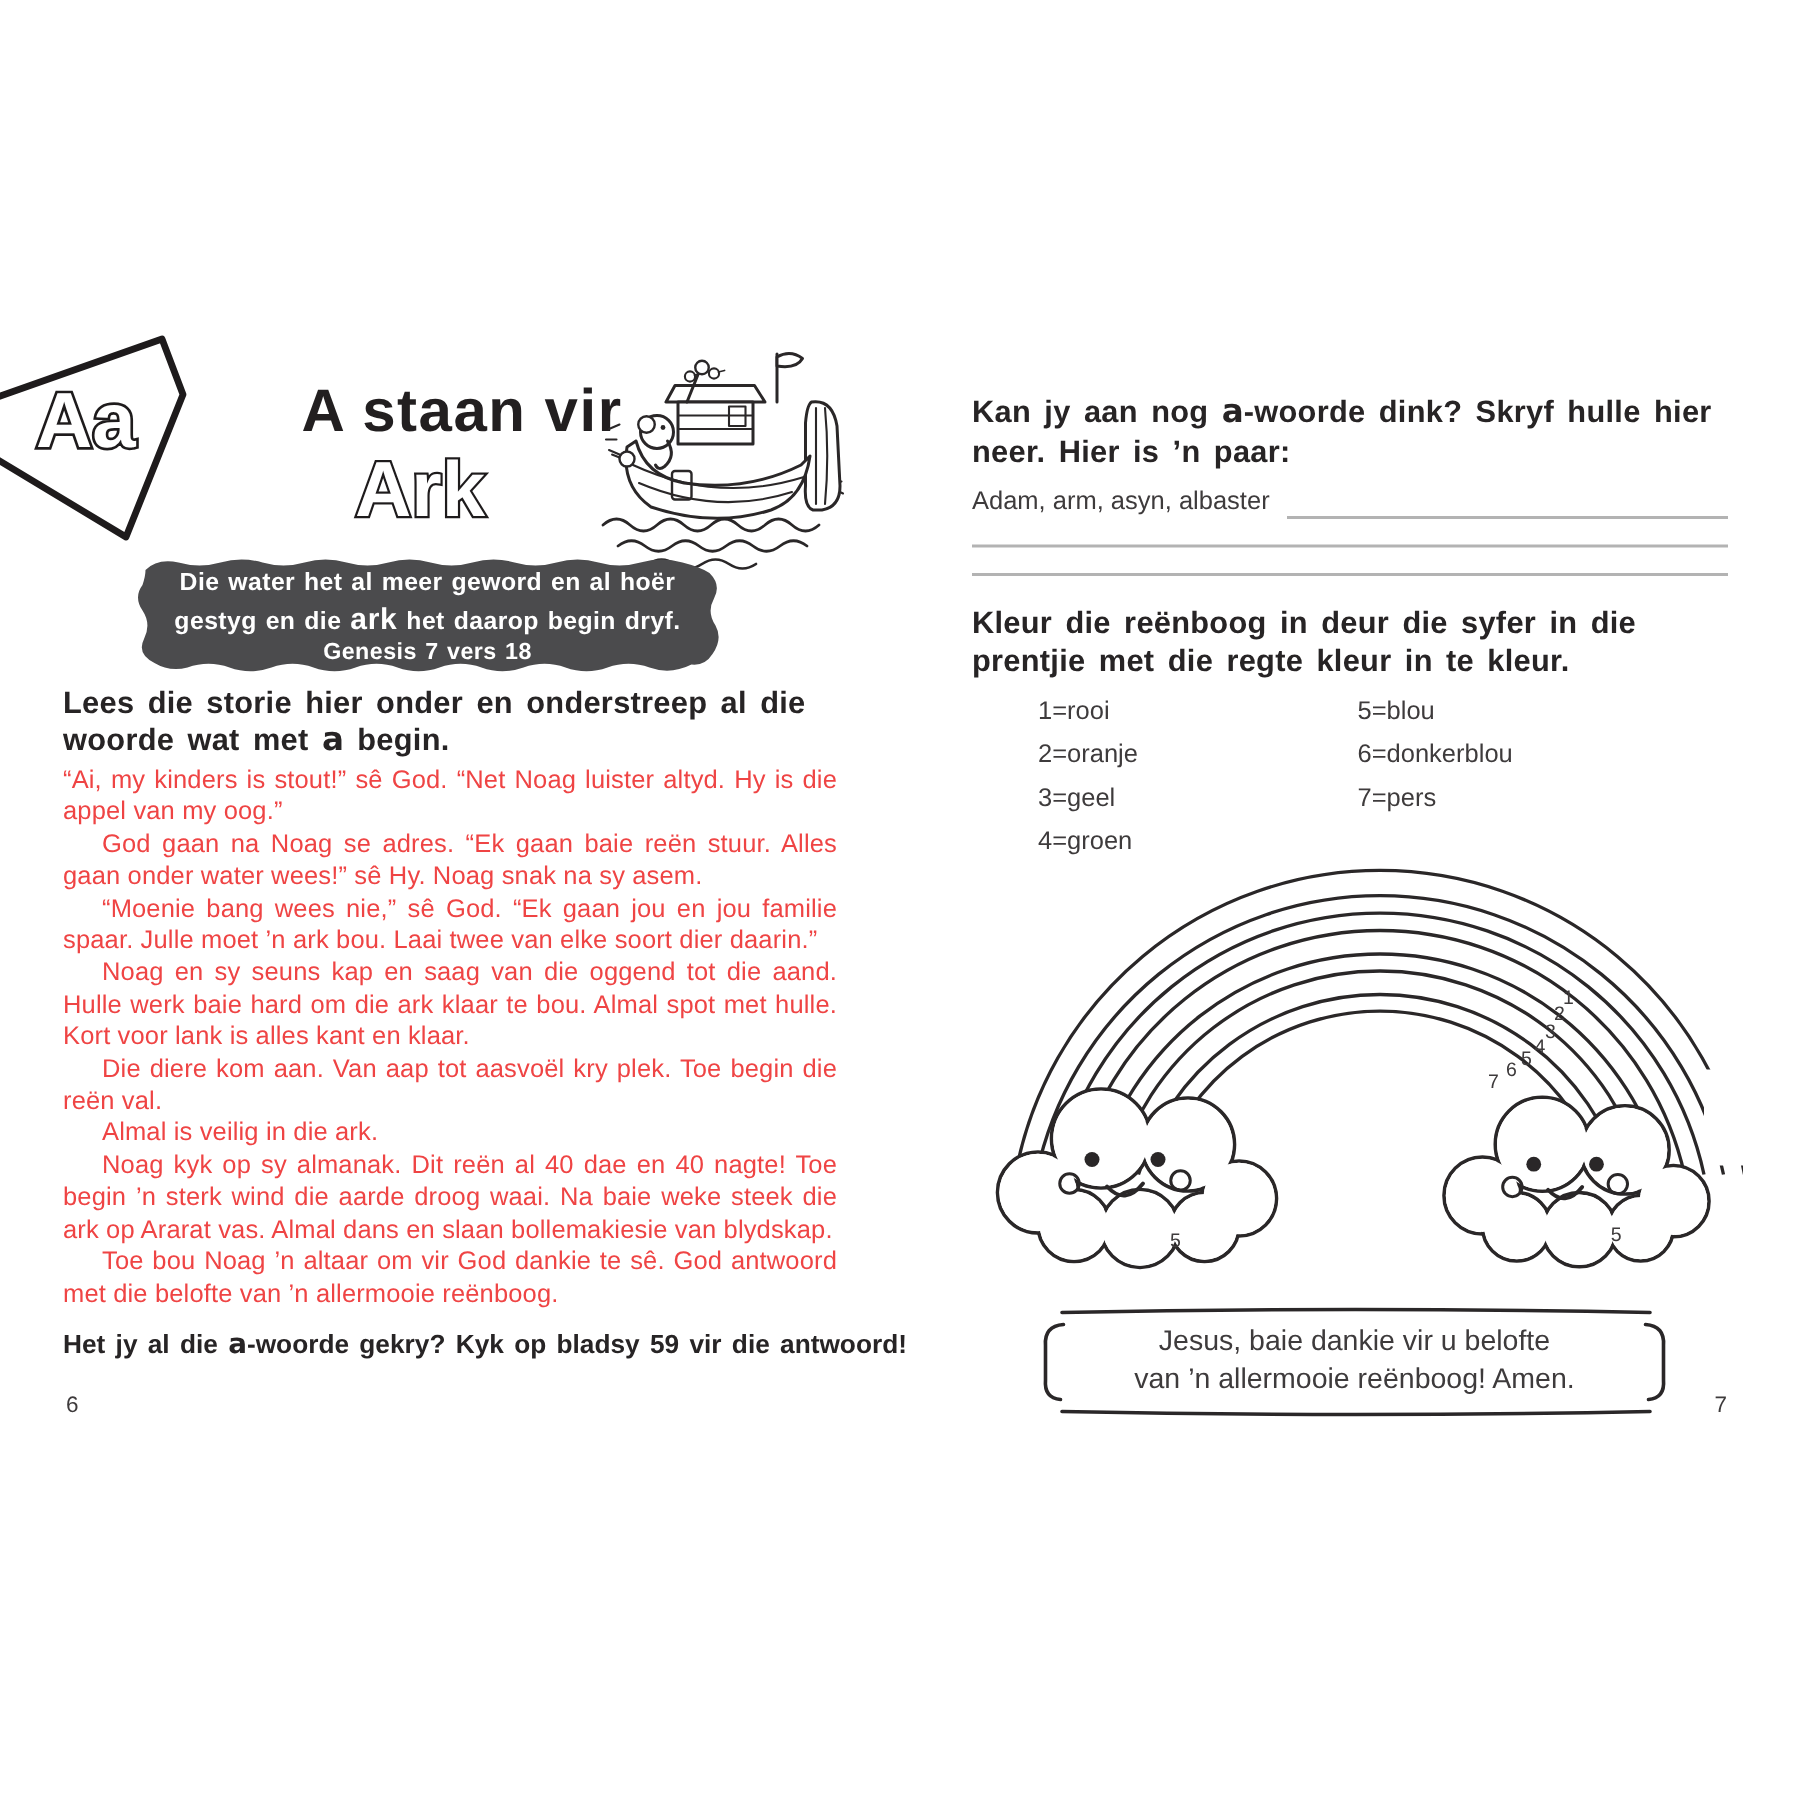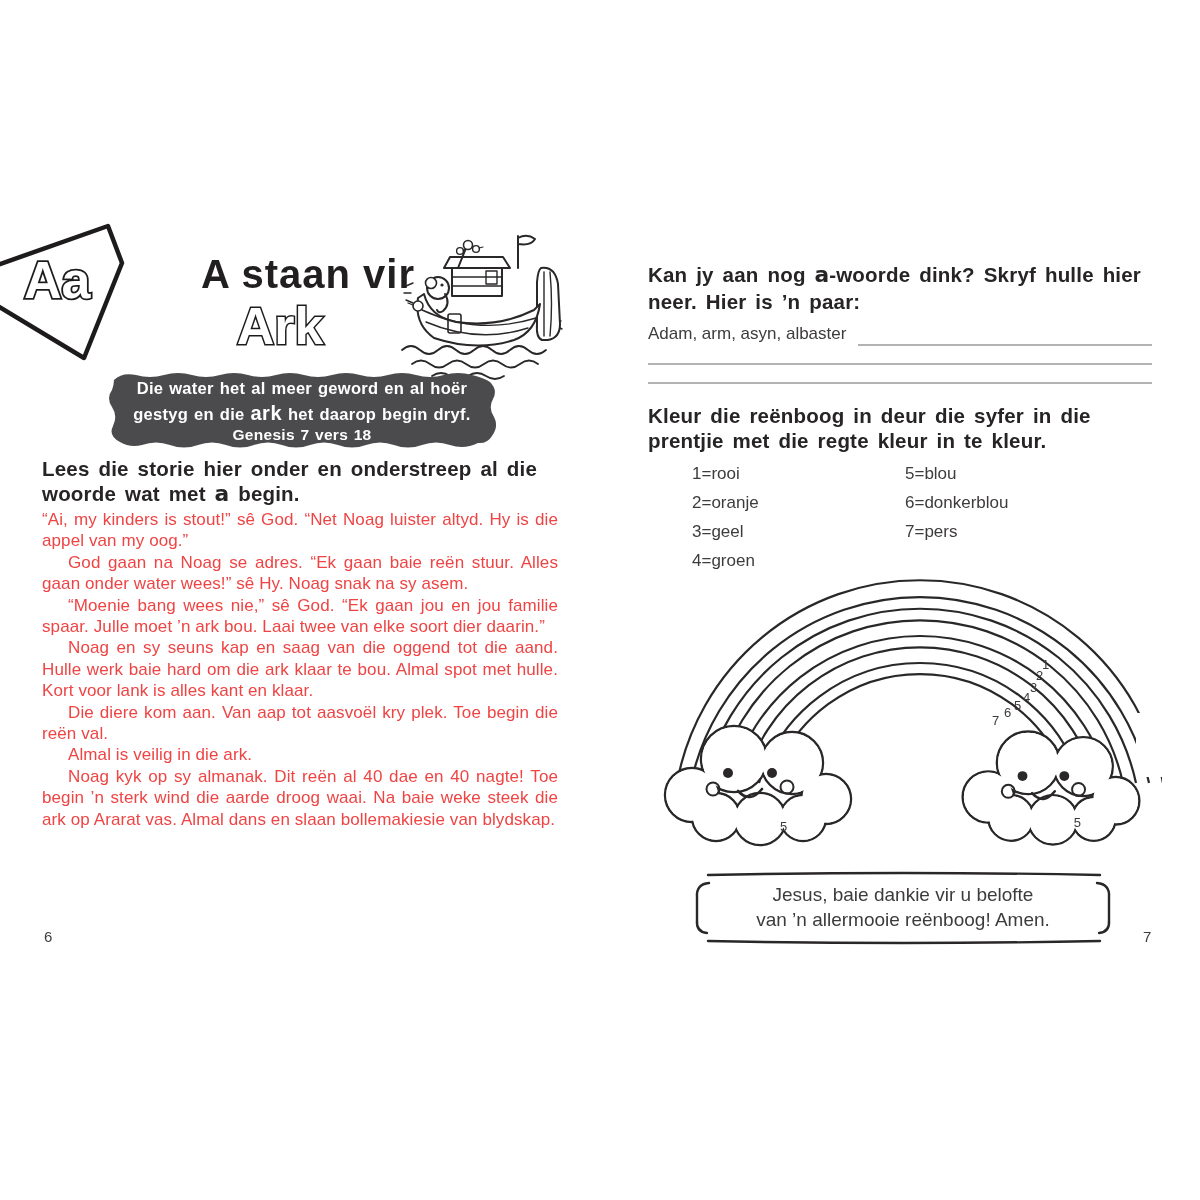--- a/index.html
+++ b/index.html
@@ -27,21 +27,21 @@
     font-family:"DejaVu Sans", sans-serif; font-weight:800;
     font-size:1.06em; letter-spacing:0;
   }
   .question-line {
     font-weight:bold; font-size:17.5px; white-space:nowrap;
     color:#272425; word-spacing:2px;
   }
   .page-num { font-size:15px; color:#3e3b3c; }
 
   
-  .banner-wrap { left:100px; top:366px; width:404px; height:88px;text-decoration:underline; }
+  .banner-wrap { left:83px; top:366px; width:404px; height:88px;text-decoration:underline; }
   .banner-text {
     position:absolute; left:0; width:100%; text-align:center;
     color:#ffffff; font-weight:bold; letter-spacing:0.3px; word-spacing:1px;
   }
   .banner-l1 { top:13px; font-size:16.5px; }
   .banner-l2 { top:36px; font-size:16.5px; }
   .banner-l3 { top:60px; font-size:15.5px; }
   .banner-ark { font-size:20px; font-weight:800; letter-spacing:0.5px; }
 
   
@@ -127,22 +127,24 @@
   <div class="abs heading" style="left:42px; top:456px; width:518px;"><span>Lees die storie hier onder en onderstreep al die woorde wat met </span><span class="hl-a">a</span><span> begin.</span></div>
 
   <div class="abs story" style="left:42px; top:509px; width:516px;">
     <p class="first">“Ai, my kinders is stout!” sê God. “Net Noag luister altyd. Hy is die appel van my oog.”</p>
     <p>God gaan na Noag se adres. “Ek gaan baie reën stuur. Alles gaan onder water wees!” sê Hy. Noag snak na sy asem.</p>
     <p>“Moenie bang wees nie,” sê God. “Ek gaan jou en jou familie spaar. Julle moet ’n ark bou. Laai twee van elke soort dier daarin.”</p>
     <p>Noag en sy seuns kap en saag van die oggend tot die aand. Hulle werk baie hard om die ark klaar te bou. Almal spot met hulle. Kort voor lank is alles kant en klaar.</p>
     <p>Die diere kom aan. Van aap tot aasvoël kry plek. Toe begin die reën val.</p>
     <p>Almal is veilig in die ark.</p>
     <p>Noag kyk op sy almanak. Dit reën al 40 dae en 40 nagte! Toe begin ’n sterk wind die aarde droog waai. Na baie weke steek die ark op Ararat vas. Almal dans en slaan bollemakiesie van blydskap.</p>
+    <p>Toe bou Noag ’n altaar om vir God dankie te sê. God antwoord met die belofte van ’n allermooie reënboog.</p>
   </div>
 
+  <div class="abs question-line" style="left:42px; top:886px;"><span>Het jy al die </span><span class="hl-a">a</span><span>-woorde gekry? Kyk op bladsy 59 vir die antwoord!</span></div>
 
   <div class="abs page-num" style="left:44px; top:928px;">6</div>
 
   <div class="abs heading" style="left:648px; top:262px; width:512px;"><span>Kan jy aan nog </span><span class="hl-a">a</span><span>-woorde dink? Skryf hulle hier neer. Hier is ’n paar:</span></div>
 
   <div class="abs" style="left:648px; top:324px; font-size:17px; color:#3e3b3c;">Adam, arm, asyn, albaster</div>
   <div class="abs write-line" style="left:858px; top:344px; width:294px;"></div>
   <div class="abs write-line" style="left:648px; top:363px; width:504px;"></div>
   <div class="abs write-line" style="left:648px; top:382px; width:504px;"></div>
 

